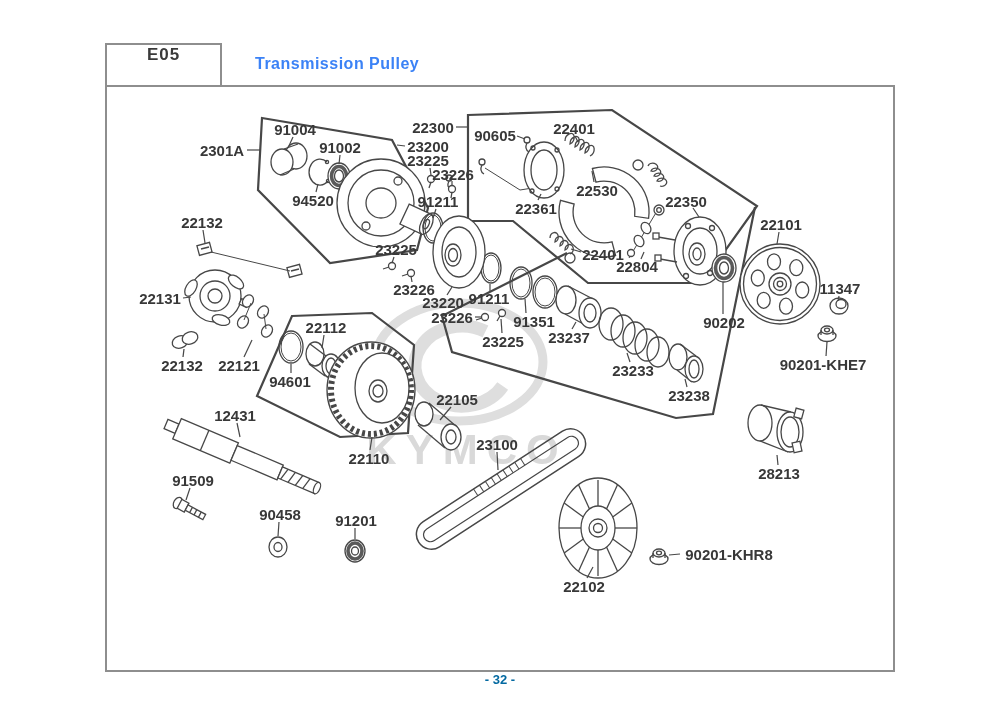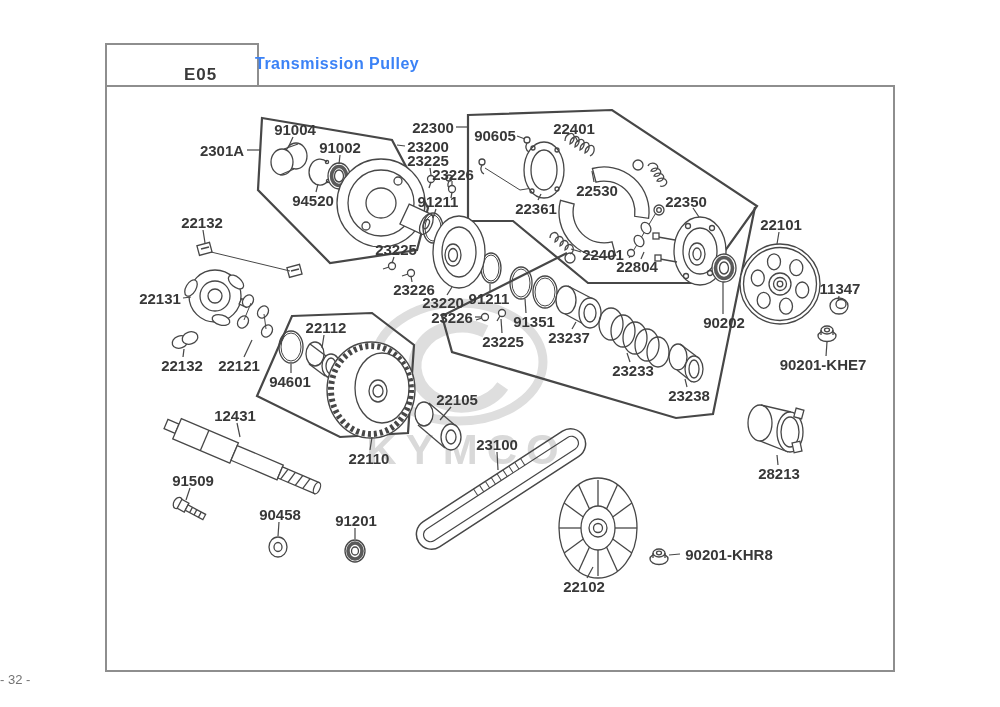--- a/index.html
+++ b/index.html
@@ -1,27 +1,27 @@
 <!DOCTYPE html>
 <html><head>
 <meta charset="utf-8">
 <style>
   html,body{margin:0;padding:0;background:#ffffff;}
   #page{position:relative;width:1000px;height:707px;background:#fff;overflow:hidden;
         font-family:"Liberation Sans",sans-serif;}
   #frame{position:absolute;left:105px;top:85px;width:786px;height:583px;
          border:2px solid #8e8e8e;background:#fff;}
   #header-box{position:absolute;left:105px;top:43px;width:113px;height:40px;
-         border:2px solid #8e8e8e;display:flex;align-items:flex-end;justify-content:center;
-         background:#fff;z-index:3;padding-left:37px;}
+         border:2px solid #8e8e8e;display:flex;align-items:flex-start;justify-content:center;
+         background:#fff;z-index:3;}
   #header-code{font-weight:bold;font-size:17px;color:#3a3a3a;letter-spacing:1px;}
   #header-title{position:absolute;left:255px;top:43px;height:42px;display:flex;align-items:center;
          font-weight:bold;font-size:16px;color:#3b82f6;letter-spacing:.5px;z-index:3;}
-  #page-num{position:absolute;left:0;top:672px;width:100%;text-align:left;
-         font-weight:normal;font-size:13px;color:#737373;}
+  #page-num{position:absolute;left:0;top:672px;width:100%;text-align:center;
+         font-weight:bold;font-size:13px;color:#0369a1;}
   #diagram-svg{position:absolute;left:0;top:0;z-index:2;}
   #diagram-svg .ln{stroke:#474747;stroke-width:1.3;fill:none;}
   #diagram-svg .lnw{stroke:#474747;stroke-width:1.3;fill:#ffffff;}
   #diagram-svg .outline{stroke:#474747;stroke-width:2.2;fill:none;stroke-linejoin:miter;}
   #diagram-svg .thin{stroke:#474747;stroke-width:1;fill:none;}
   #diagram-svg .dark{stroke:#5a5a5a;stroke-width:3.6;fill:none;}
   #diagram-svg text.plabel{font:bold 15px "Liberation Sans",sans-serif;fill:#383838;text-anchor:middle;}
   #diagram-svg line.leader{stroke:#474747;stroke-width:1.2;}
 </style>
 </head>

